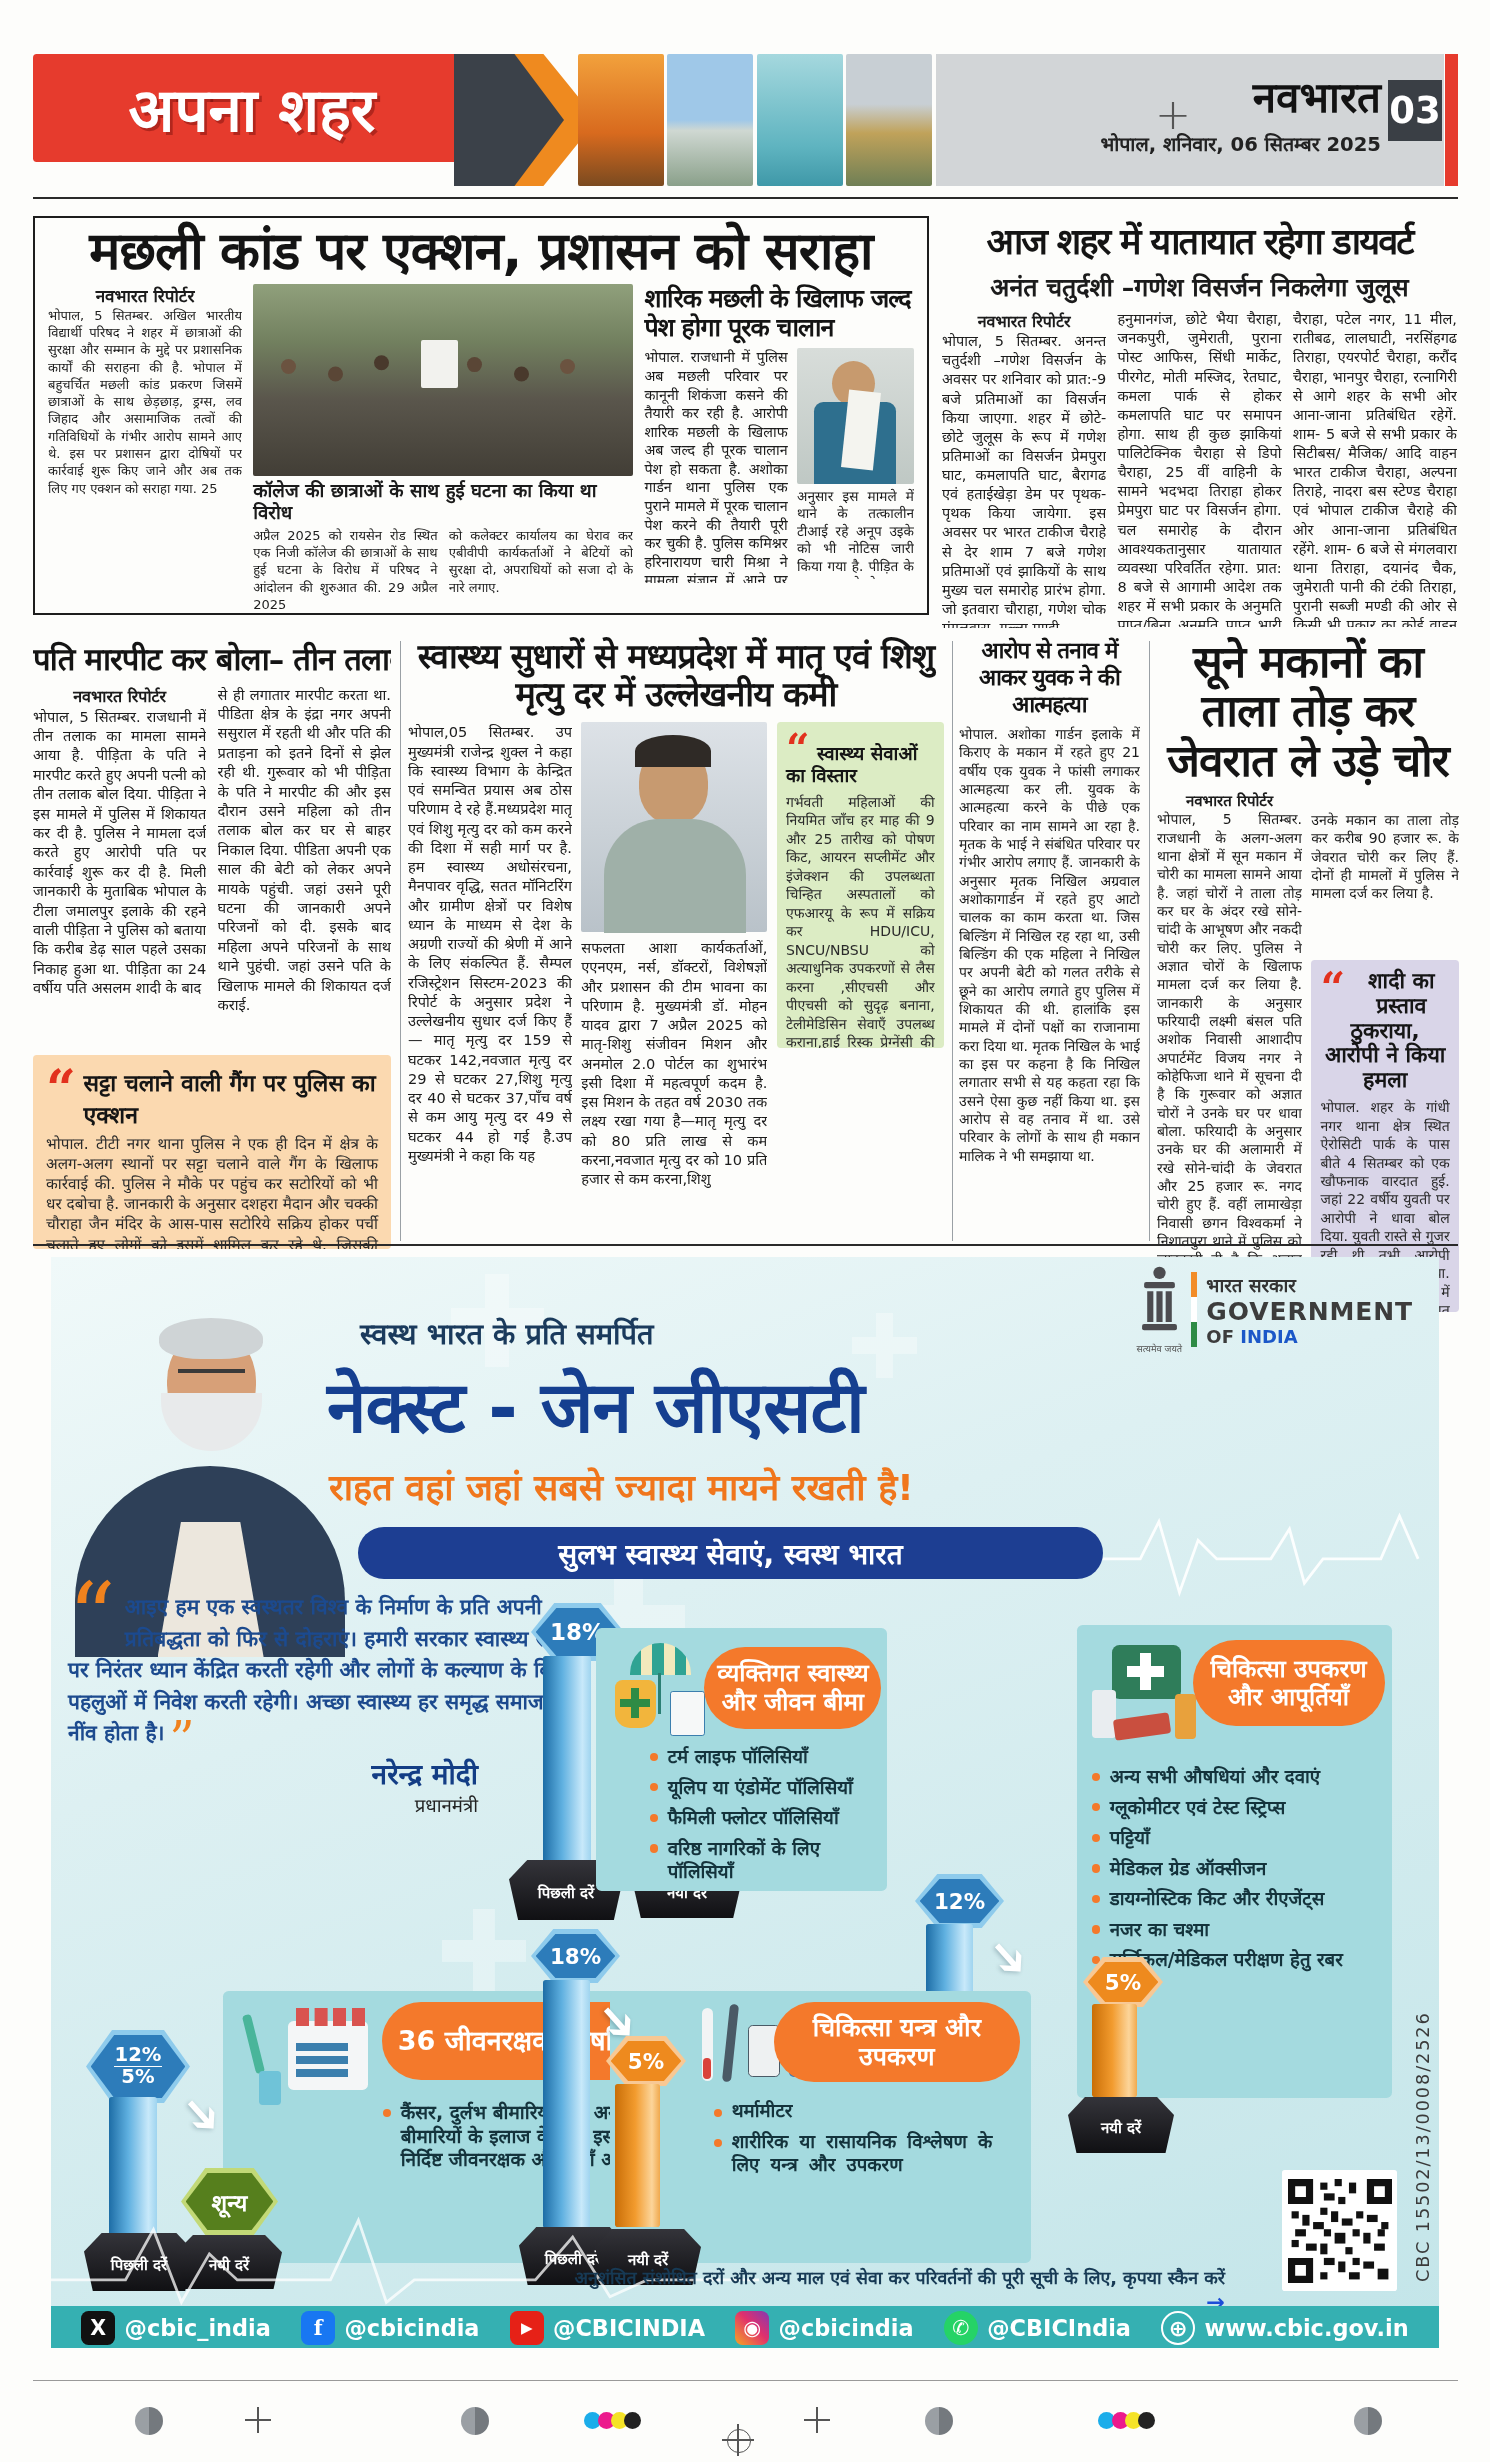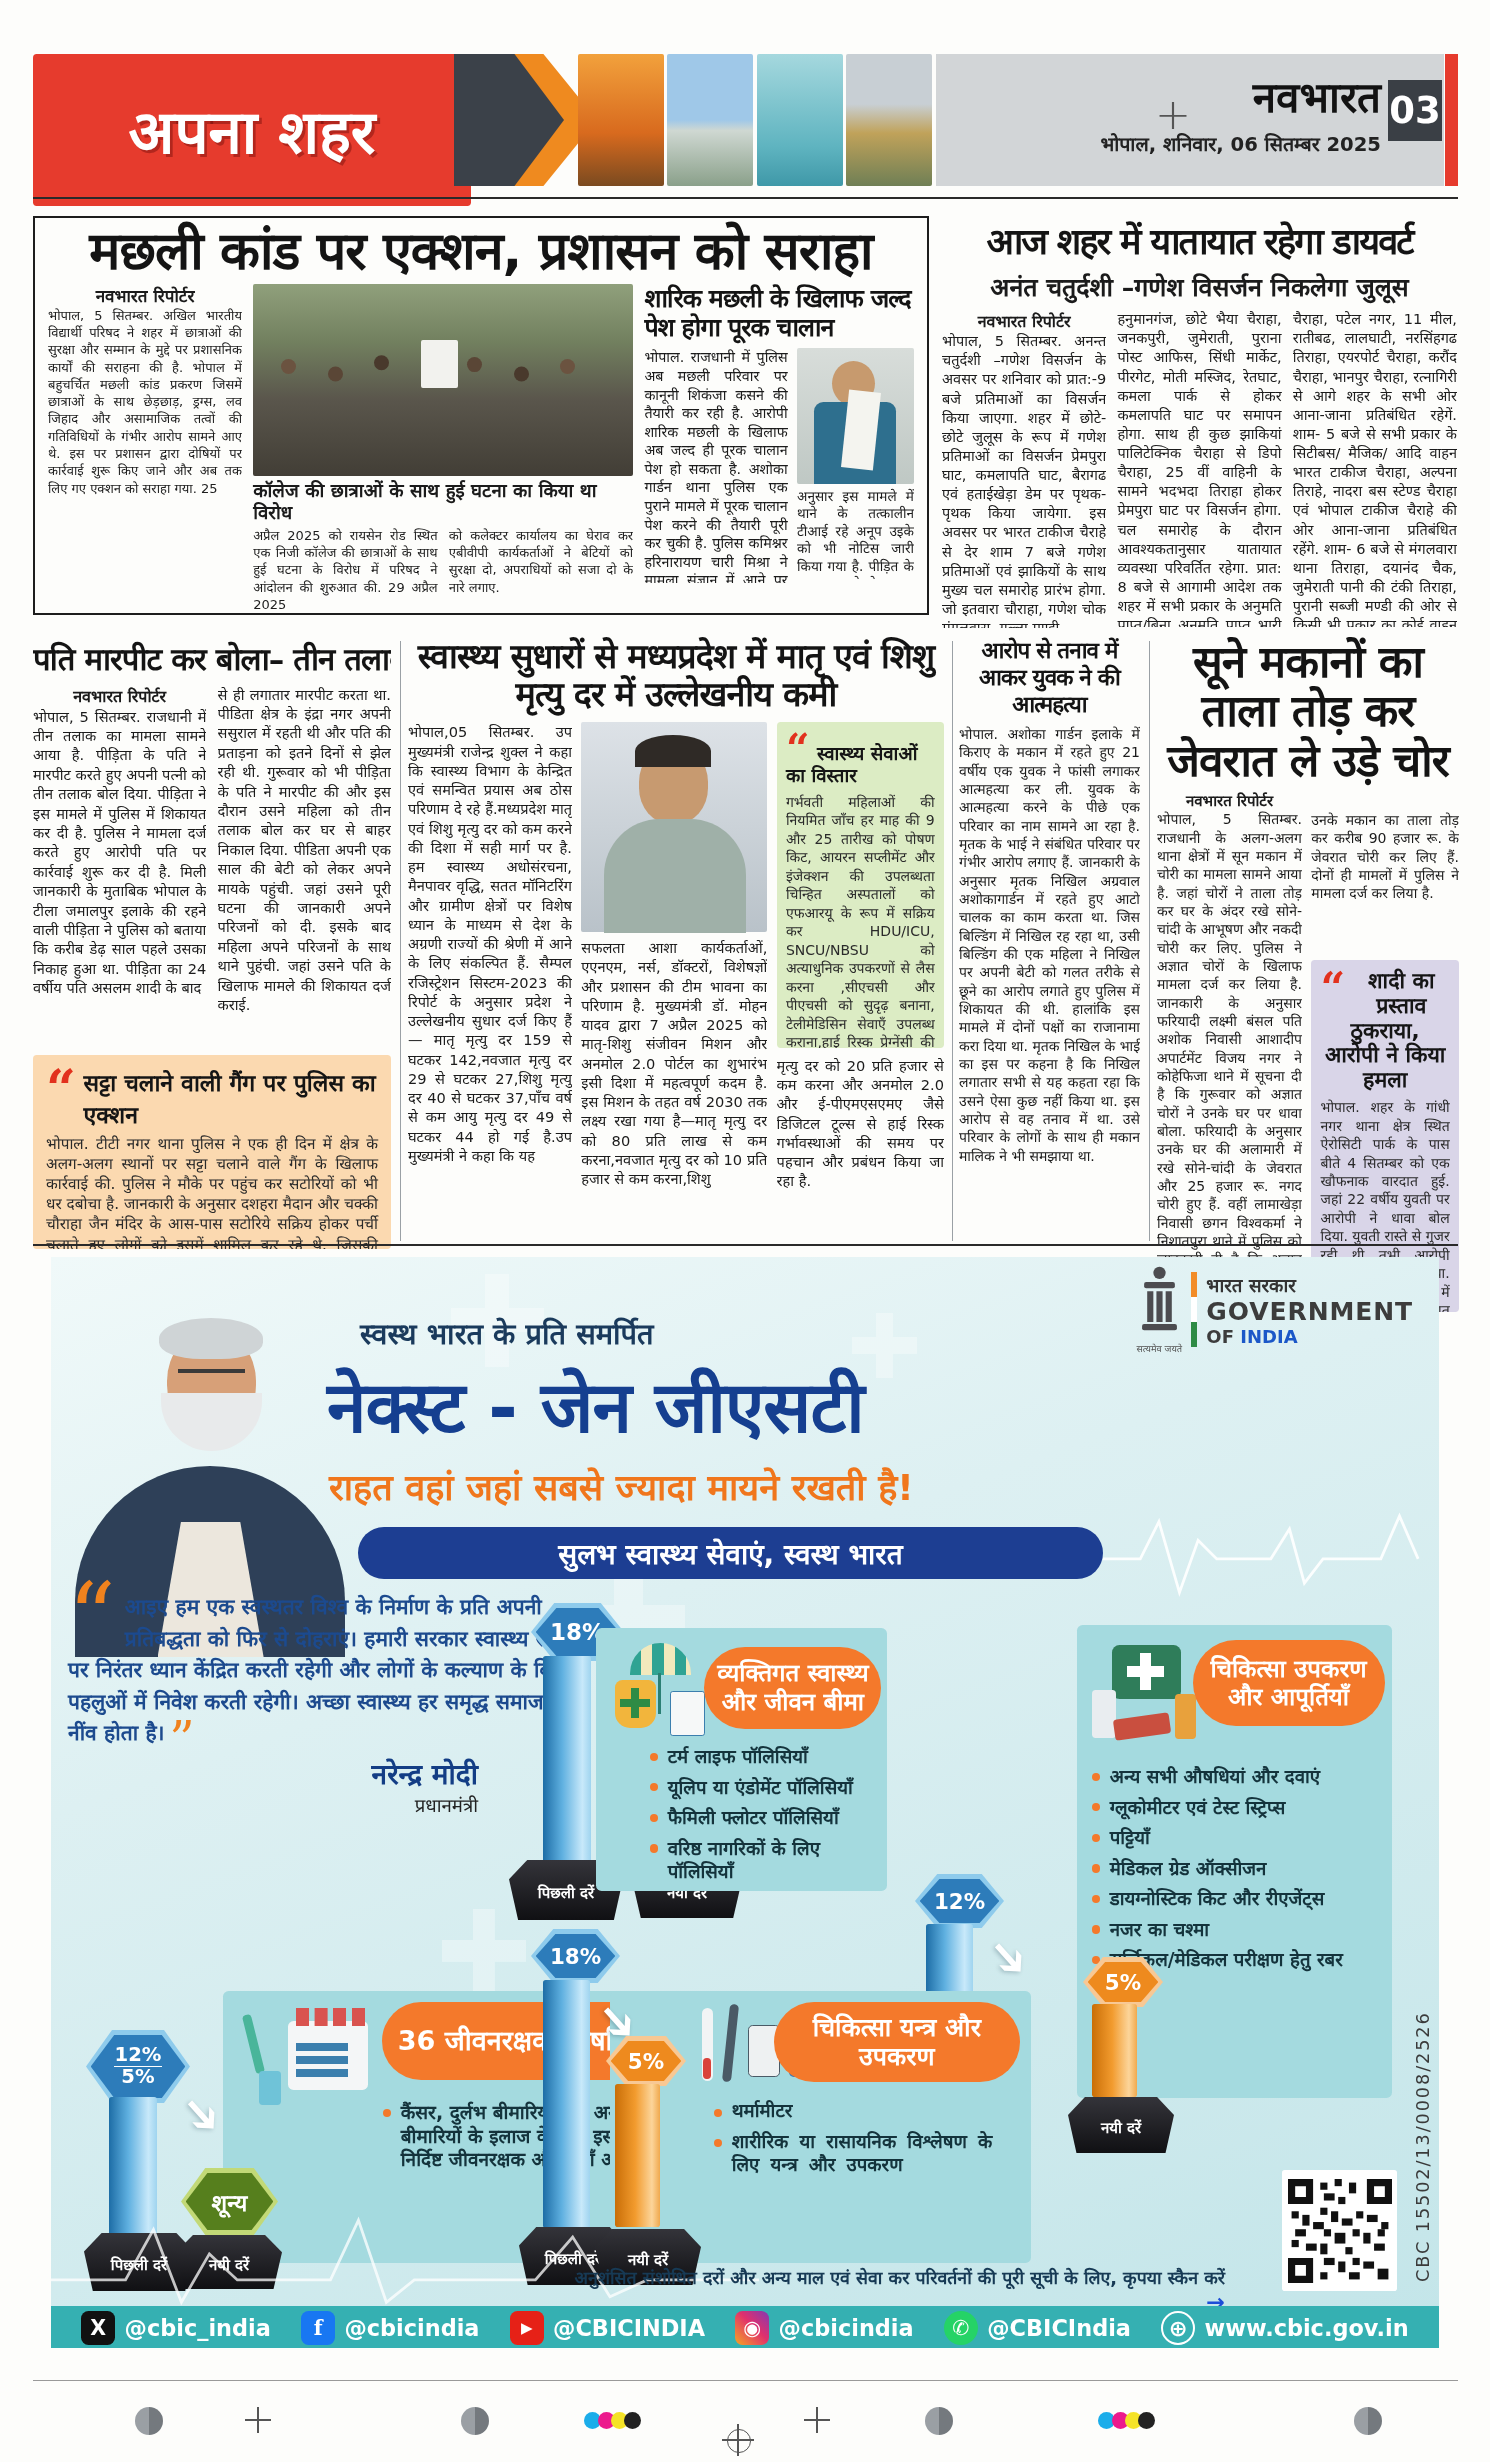--- a/index.html
+++ b/index.html
@@ -5,21 +5,21 @@
 *{margin:0;padding:0;box-sizing:border-box;}
 html,body{width:1490px;}
 body{height:2462px;position:relative;background:#fdfdfb;font-family:"DejaVu Sans",sans-serif;color:#1b1b1b;overflow:hidden;}
 .abs{position:absolute;}
 .just{text-align:justify;text-justify:inter-word;}
 .hide{overflow:hidden;}
 .rep{font-weight:bold;text-align:center;display:block;}
 .bodytxt{font-size:13px;line-height:1.33;color:#1d1d1d;}
 
 .mast{position:absolute;left:33px;top:54px;width:1425px;height:132px;}
-.mast-red{position:absolute;left:0;top:0;width:438px;height:152px;background:#e63b2d;border-radius:3.7px;display:flex;align-items:center;justify-content:center;}
+.mast-red{position:absolute;left:0;top:0;width:438px;height:108px;background:#e63b2d;border-radius:3.7px;display:flex;align-items:center;justify-content:center;}
 .mast-title{color:#fff;font-size:60px;font-weight:bold;text-shadow:2.8px 2.8px 0 rgba(80,0,0,.35);}
 .chev{position:absolute;top:0;height:132px;clip-path:polygon(0 0,55% 0,100% 50%,55% 100%,0 100%);}
 .photo{position:absolute;top:0;height:132px;width:86px;border-radius:1.9px;}
 .mast-gray{position:absolute;left:903px;top:0;width:508px;height:132px;background:#d2d5d7;}
 .mast-plus{position:absolute;left:219px;top:35px;font-size:43px;font-weight:300;color:#555;}
 .mast-paper{position:absolute;right:63px;top:13px;font-size:42px;font-weight:bold;color:#121212;}
 .mast-date{position:absolute;right:63px;top:76px;font-size:19.6px;font-weight:bold;color:#222;}
 .pagebox{position:absolute;right:1.9px;top:26px;width:54px;height:61px;background:#3a3f45;color:#fff;font-size:37px;font-weight:bold;display:flex;align-items:center;justify-content:center;}
 .mast-strip{position:absolute;left:1412px;top:0;width:13px;height:132px;background:#e63b2d;}
 .rule{position:absolute;background:#2a2a2a;}
@@ -161,21 +161,20 @@
         <div style="position:absolute;left:22.4px;top:97px;width:142px;height:114px;border-radius:56px 56px 0 0;background:#9fb0a8;"></div>
       </div>
       <div class="just hide" style="height:264px;font-size:14.6px;line-height:1.32;margin-top:5.6px;">सफलता आशा कार्यकर्ताओं, एएनएम, नर्स, डॉक्टरों, विशेषज्ञों और प्रशासन की टीम भावना का परिणाम है. मुख्यमंत्री डॉ. मोहन यादव द्वारा 7 अप्रैल 2025 को मातृ-शिशु संजीवन मिशन और अनमोल 2.0 पोर्टल का शुभारंभ इसी दिशा में महत्वपूर्ण कदम है. इस मिशन के तहत वर्ष 2030 तक लक्ष्य रखा गया है—मातृ मृत्यु दर को 80 प्रति लाख से कम करना,नवजात मृत्यु दर को 10 प्रति हजार से कम करना,शिशु</div>
     </div>
     <div style="flex:1;">
       <div class="newsbox hide" style="background:#dcecc4;height:326px;padding:9.3px;">
         <span class="rq" style="font-size:41px;">“</span>
         <div class="boxtitle" style="font-size:18.6px;text-align:left;line-height:1.2;margin-top:11px;">स्वास्थ्य सेवाओं का विस्तार</div>
         <div class="boxbody just" style="font-size:14px;margin-top:5.6px;">गर्भवती महिलाओं की नियमित जाँच हर माह की 9 और 25 तारीख को पोषण किट, आयरन सप्लीमेंट और इंजेक्शन की उपलब्धता चिन्हित अस्पतालों को एफआरयू के रूप में सक्रिय कर HDU/ICU, SNCU/NBSU को अत्याधुनिक उपकरणों से लैस करना ,सीएचसी और पीएचसी को सुदृढ़ बनाना, टेलीमेडिसिन सेवाएँ उपलब्ध कराना,हाई रिस्क प्रेग्नेंसी की पहचान और समय पर देखभाल करना होगा .</div>
       </div>
-      <div class="just hide" style="height:145px;font-size:14.6px;line-height:1.32;margin-top:7.5px;">मृत्यु दर को 20 प्रति हजार से कम करना और अनमोल 2.0 और ई-पीएमएसएमए जैसे डिजिटल टूल्स से हाई रिस्क गर्भावस्थाओं की समय पर पहचान और प्रबंधन किया जा रहा है.</div>
     </div>
   </div>
 </div>
 
 <div class="abs" style="left:959px;top:637px;width:181px;">
   <div class="h-big" style="font-size:22.4px;text-align:center;line-height:1.2;">आरोप से तनाव में आकर युवक ने की आत्महत्या</div>
   <div class="just hide" style="height:540px;font-size:14px;line-height:1.31;margin-top:7.5px;">भोपाल. अशोका गार्डन इलाके में किराए के मकान में रहते हुए 21 वर्षीय एक युवक ने फांसी लगाकर आत्महत्या कर ली. युवक के आत्महत्या करने के पीछे एक परिवार का नाम सामने आ रहा है. मृतक के भाई ने संबंधित परिवार पर गंभीर आरोप लगाए हैं. जानकारी के अनुसार मृतक निखिल अग्रवाल अशोकागार्डन में रहते हुए आटो चालक का काम करता था. जिस बिल्डिंग में निखिल रह रहा था, उसी बिल्डिंग की एक महिला ने निखिल पर अपनी बेटी को गलत तरीके से छूने का आरोप लगाते हुए पुलिस में शिकायत की थी. हालांकि इस मामले में दोनों पक्षों का राजानामा करा दिया था. मृतक निखिल के भाई का इस पर कहना है कि निखिल लगातार सभी से यह कहता रहा कि उसने ऐसा कुछ नहीं किया था. इस आरोप से वह तनाव में था. उसे परिवार के लोगों के साथ ही मकान मालिक ने भी समझाया था.</div>
 </div>
 
 <div class="abs" style="left:1157px;top:637px;width:302px;">

